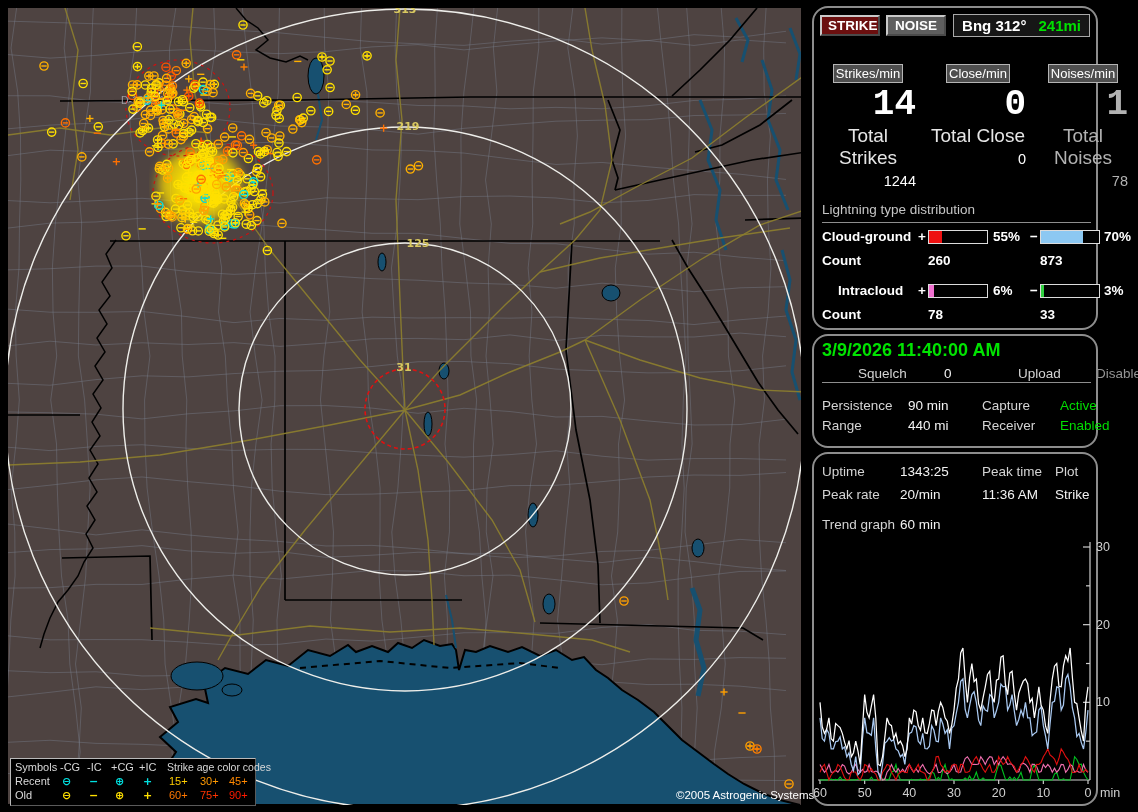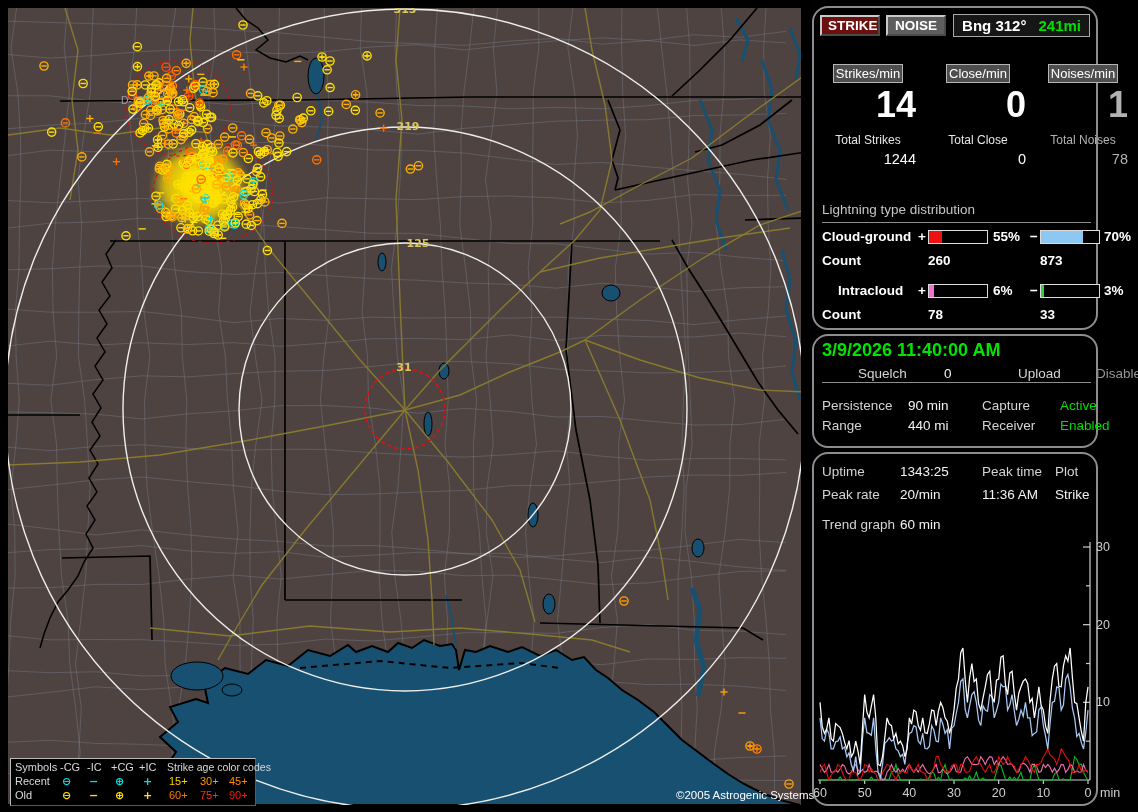--- a/index.html
+++ b/index.html
@@ -21,23 +21,23 @@
   .btn{position:absolute;box-sizing:border-box;text-align:center;font-size:13.5px;font-weight:bold;
        color:#fff;background:#5e5e5e;border:2px solid;border-color:#c9c9c9 #4a4a4a #4a4a4a #c9c9c9;
        padding:1px 6px;cursor:pointer;}
   .btn.strike{background:#6b0f0f;}
   .bng{position:absolute;right:6px;top:6px;background:#161616;border:1px solid #a9a9a9;
        padding:2px 8px;font-size:15px;font-weight:bold;color:#fff;white-space:nowrap;}
   .bng .mi{color:#00e000;margin-left:12px;}
   .ccol{position:absolute;top:56px;text-align:center;}
   .cbtn{display:inline-block;background:#4e4e4e;border:1px solid #b5b5b5;color:#fff;
         font-size:13px;padding:1px 2px;}
-  .cnum{font-family:Liberation Sans, sans-serif;font-size:36px;font-weight:bold;color:#fff;
+  .cnum{font-family:Liberation Mono, monospace;font-size:36px;font-weight:bold;color:#fff;
         text-align:right;margin-top:2px;line-height:40px;}
-  .ctlabel{font-size:12px;color:#e6e6e6;margin-top:8px;text-align:center;}
+  .ctlabel{font-size:19px;color:#e6e6e6;text-align:center;}
   .ctval{font-size:14.5px;color:#fff;text-align:right;margin-top:4px;}
   .ccol.dim .cnum,.ccol.dim .ctlabel,.ccol.dim .ctval{color:#b2b2b2;}
   .dist-title{position:absolute;left:8px;right:5px;top:194px;color:#c6c6c6;
               border-bottom:1px solid #8e8e8e;padding-bottom:5px;}
   .drow{position:absolute;left:0;right:0;height:16px;}
   .drow span{position:absolute;white-space:nowrap;}
   .dlabel{font-weight:bold;color:#fff;}
   .dsign{font-weight:bold;color:#fff;}
   .dpct{font-weight:bold;color:#fff;}
   .bar{position:absolute;width:58px;height:12px;border:1px solid #dcdcdc;background:#000;top:1px;}

